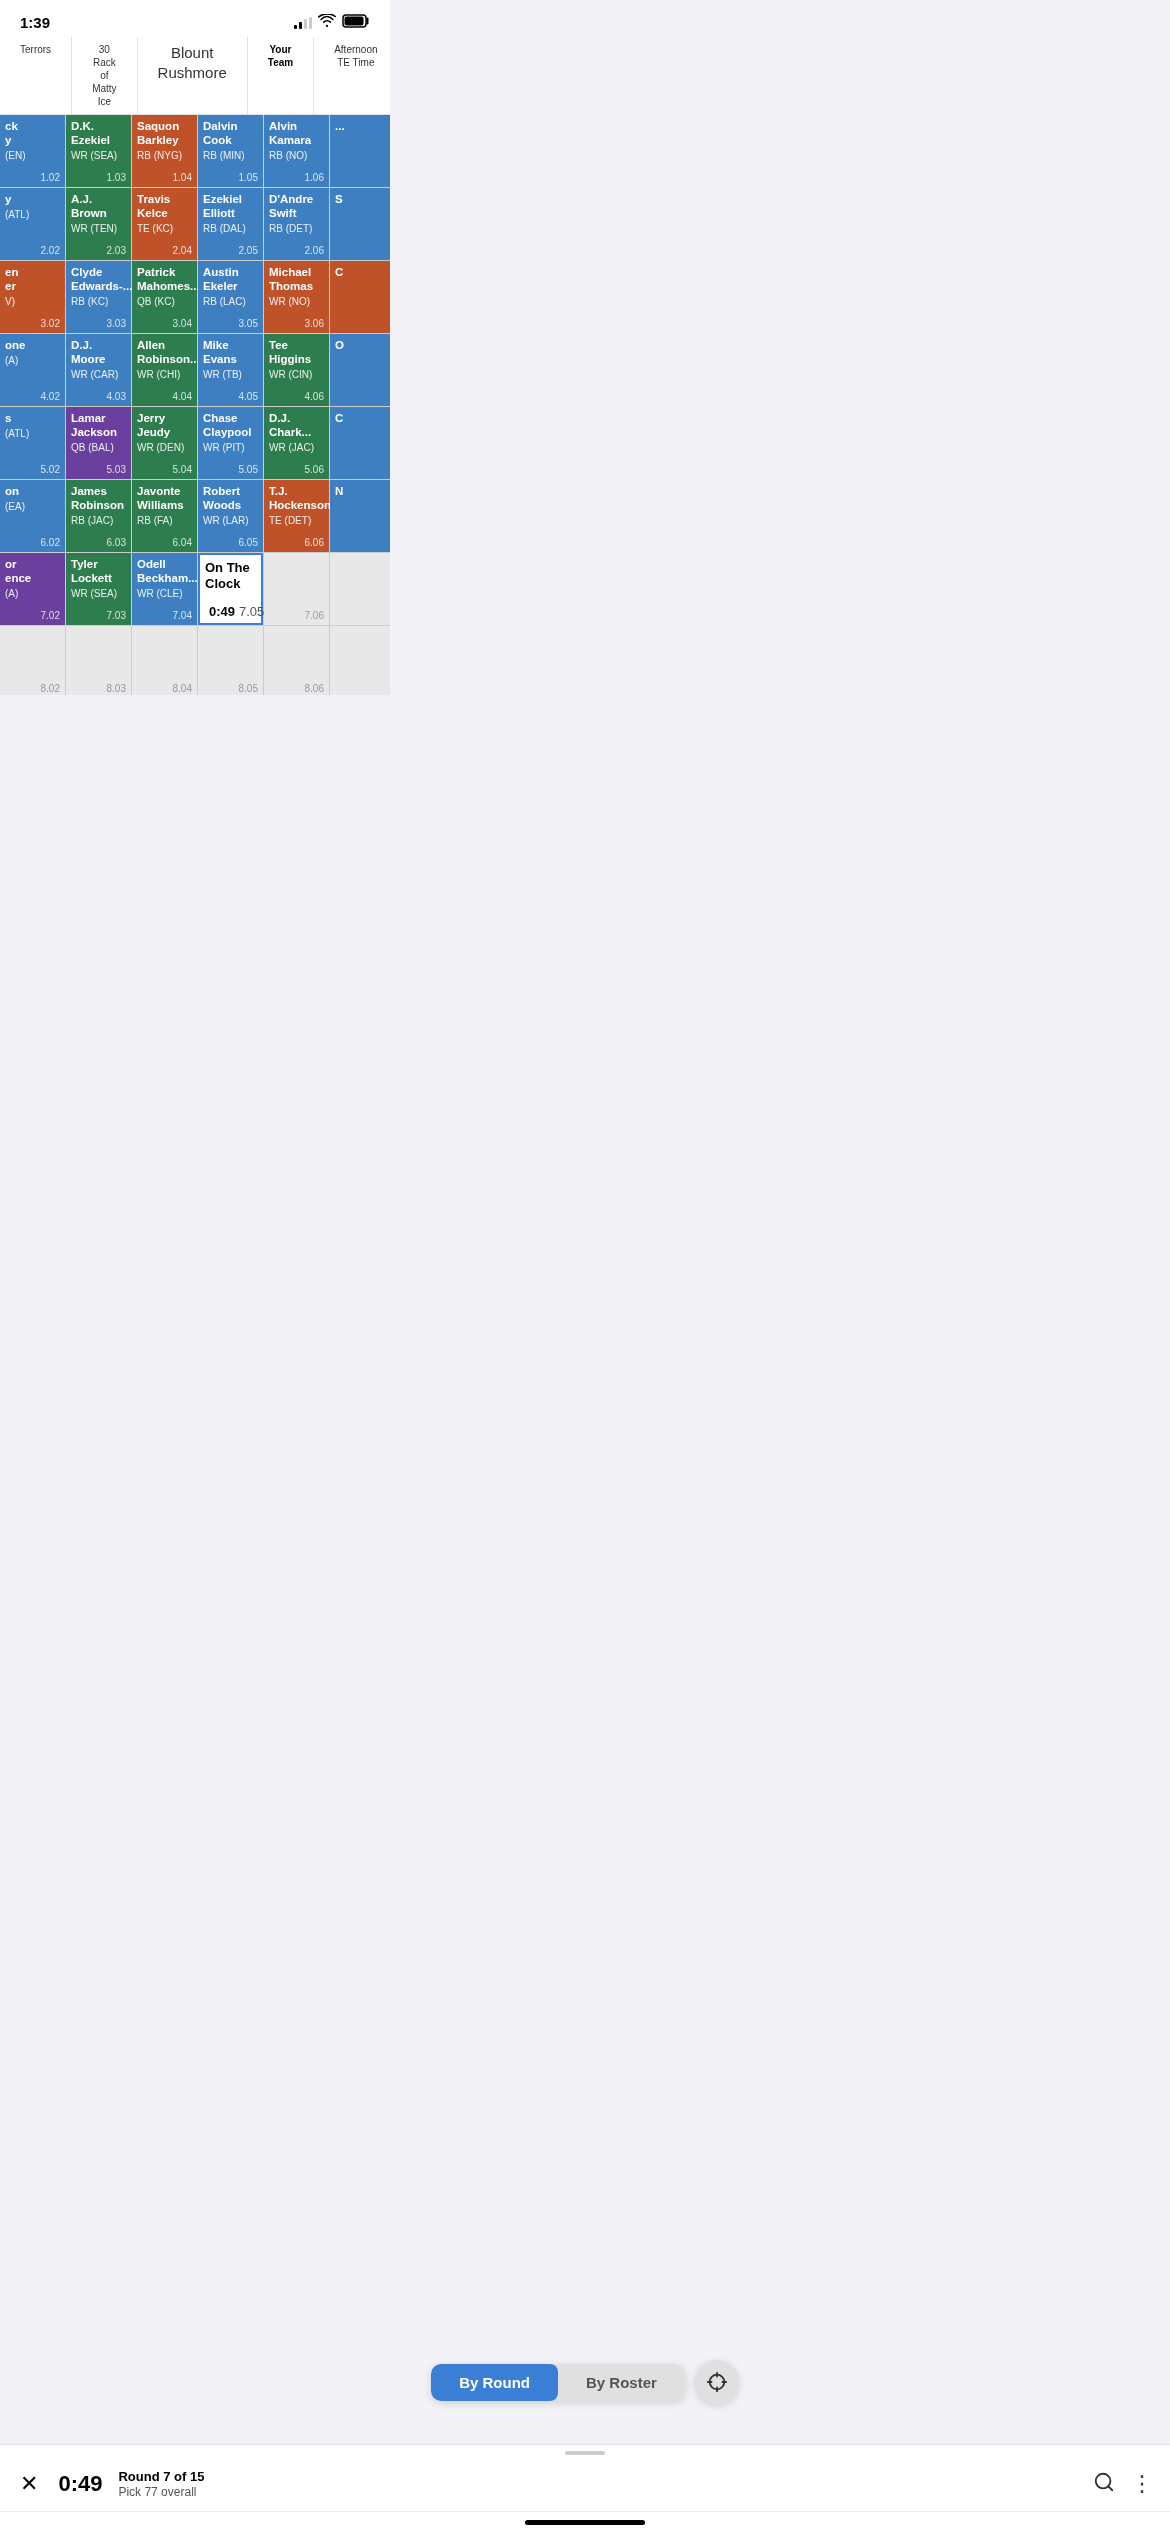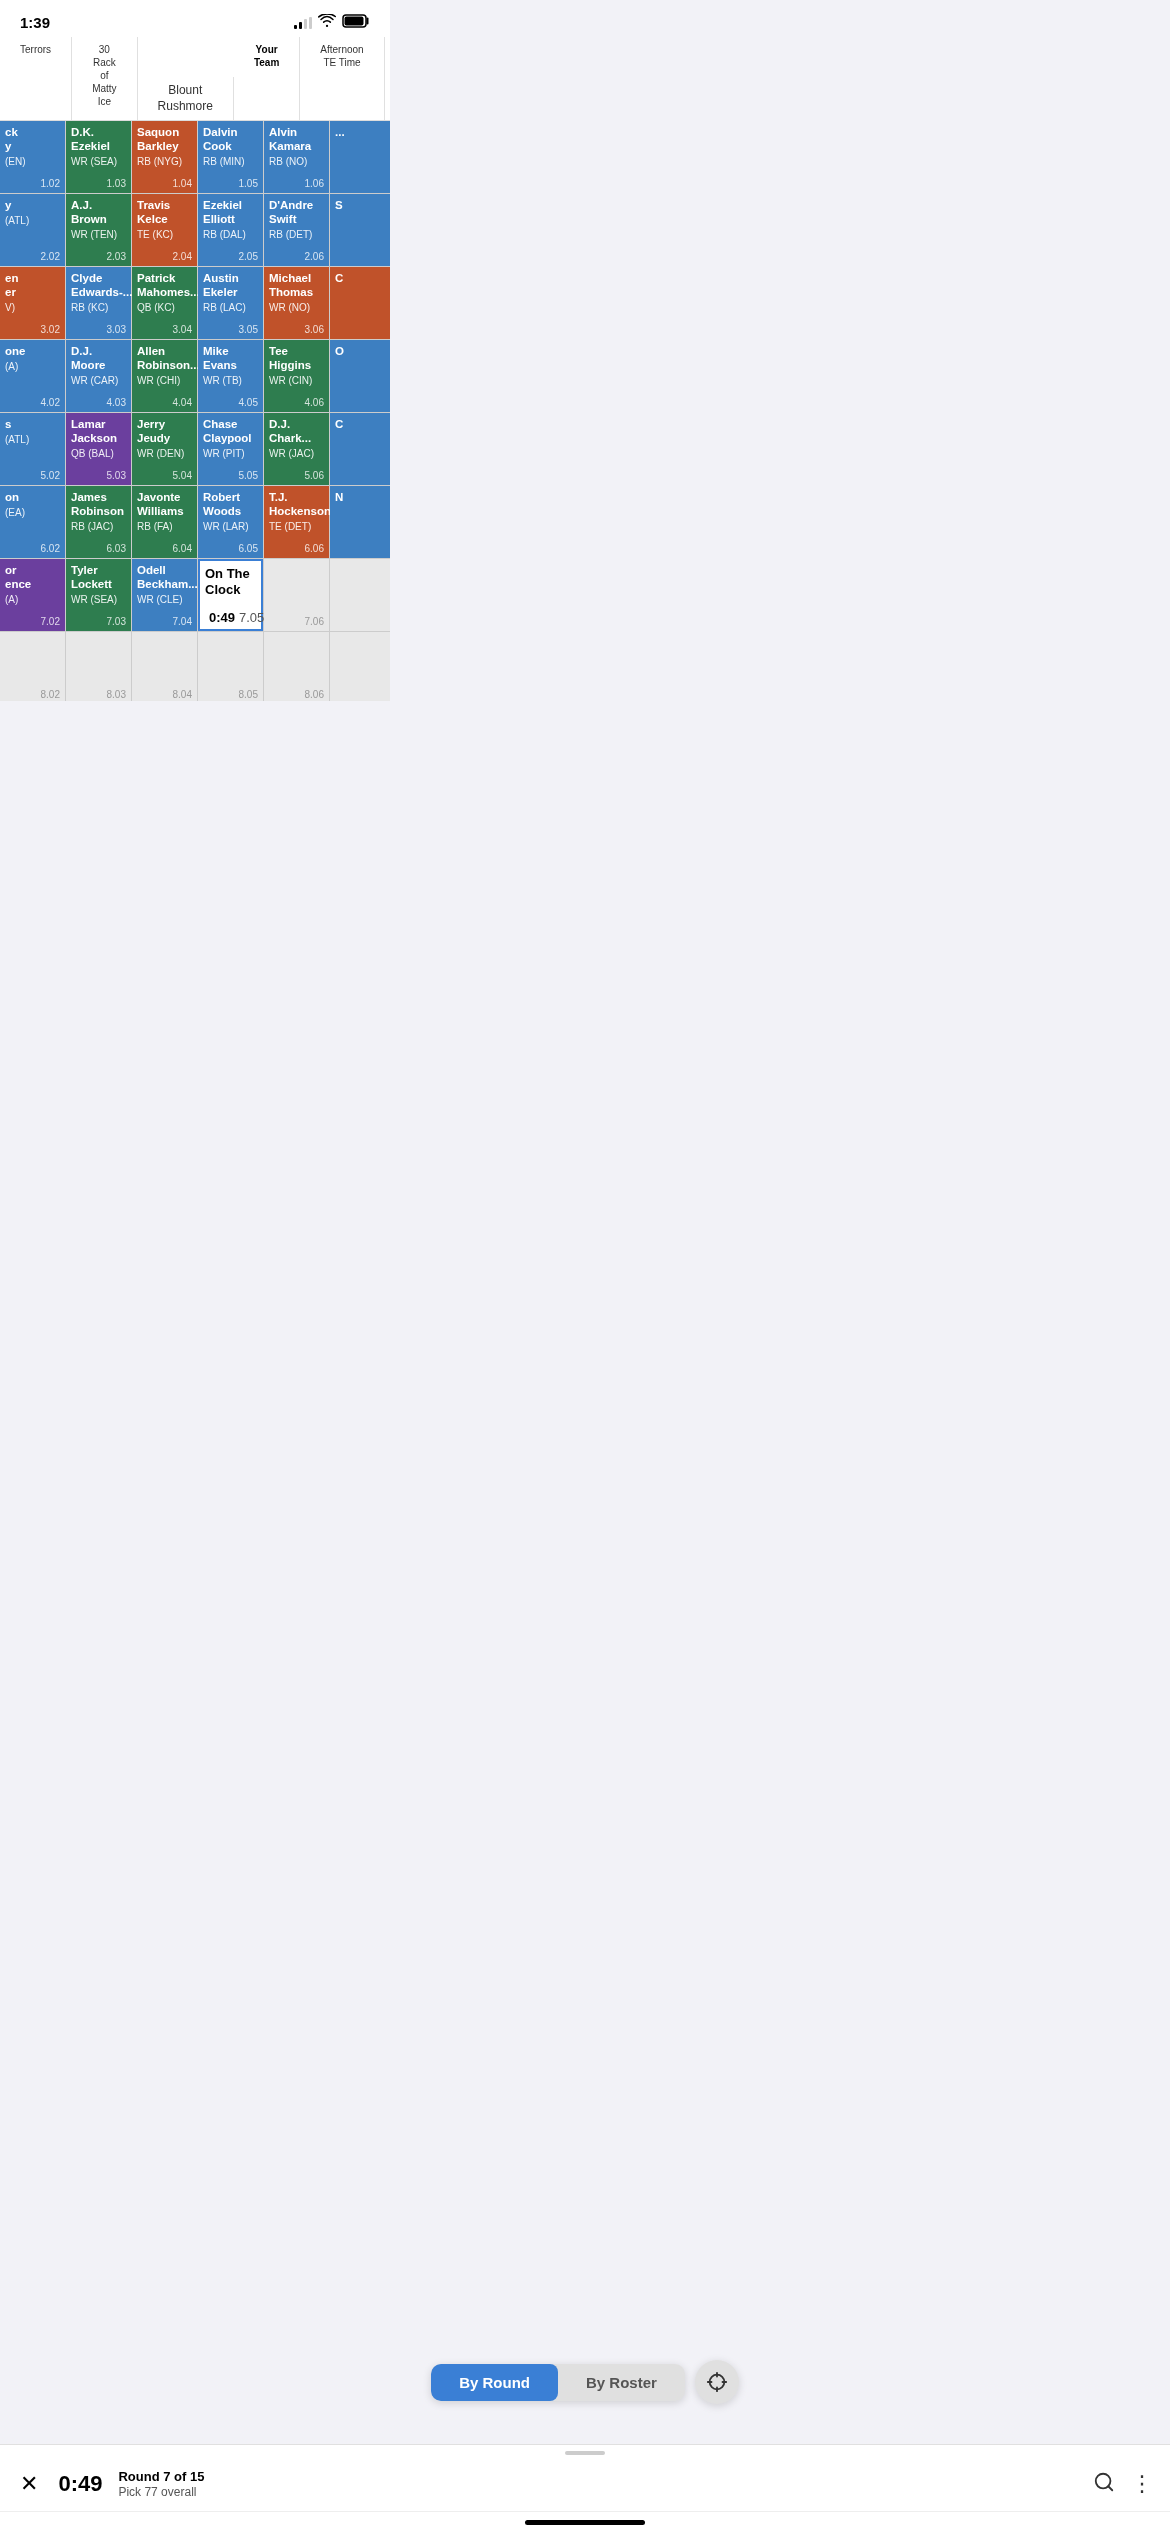--- a/index.html
+++ b/index.html
@@ -320,21 +320,21 @@
         <rect x="2.5" y="2.5" width="19" height="9" rx="2" fill="#000"></rect>
         <path d="M25.5 4.5v5" stroke="#000" stroke-width="2" stroke-linecap="round"></path>
       </svg>
     </span>
   </div>
 </div>
 
 <div class="draft-header">
   <div class="col-header" style="font-size:10px;">Terrors</div>
   <div class="col-header" style="font-size:10px;">30 Rack of<br>Matty Ice</div>
-  <div class="col-header" style="font-size:12px;margin-top:40px;">Blount<br>Rushmore</div>
+  <div class="col-header" style="font-size:15px;">Blount<br>Rushmore</div>
   <div class="col-header active" style="font-size:10px;">Your Team</div>
   <div class="col-header" style="font-size:10px;">Afternoon<br>TE Time</div>
   <div class="col-header" style="font-size:10px;"></div>
 </div>
 
 <div class="draft-scroll-area">
   <div class="draft-table" id="draft-grid-container">
       <div class="draft-cell player-blue">
         <div class="player-name" style="white-space: pre-line;">ck
 y</div>

